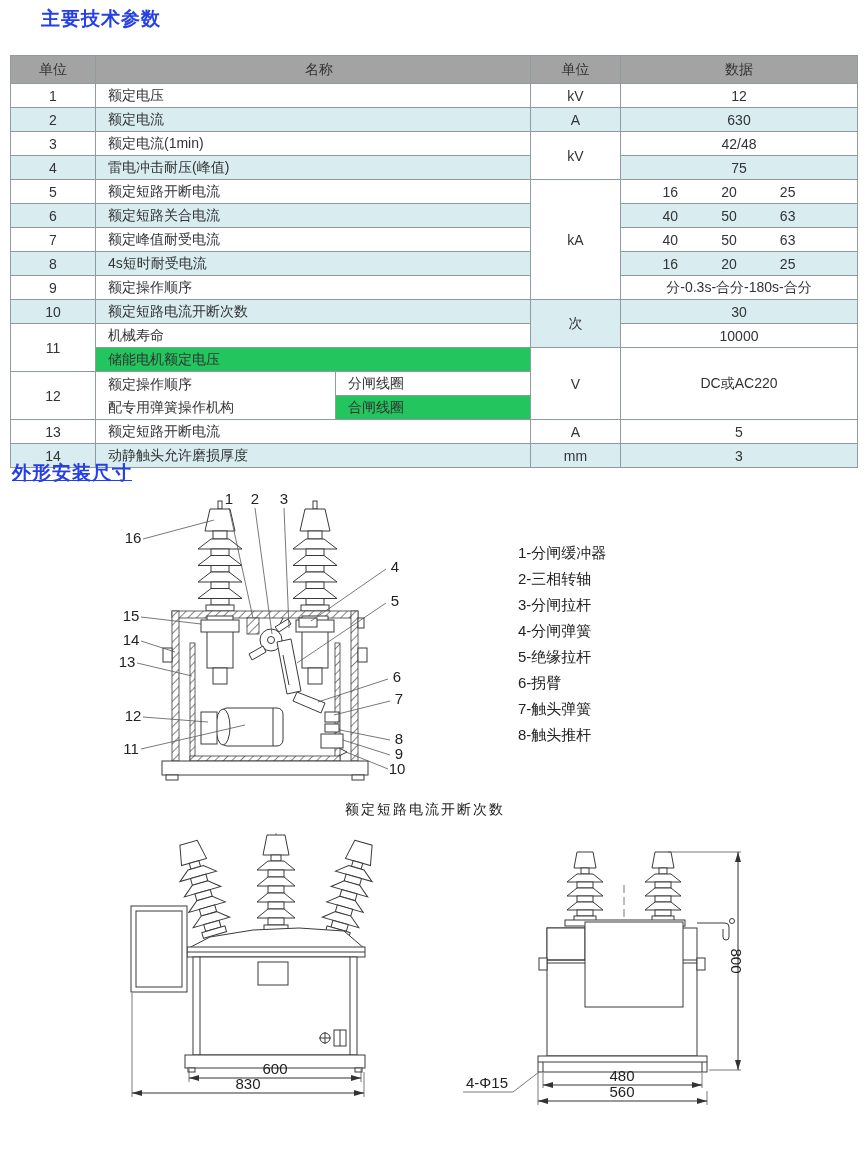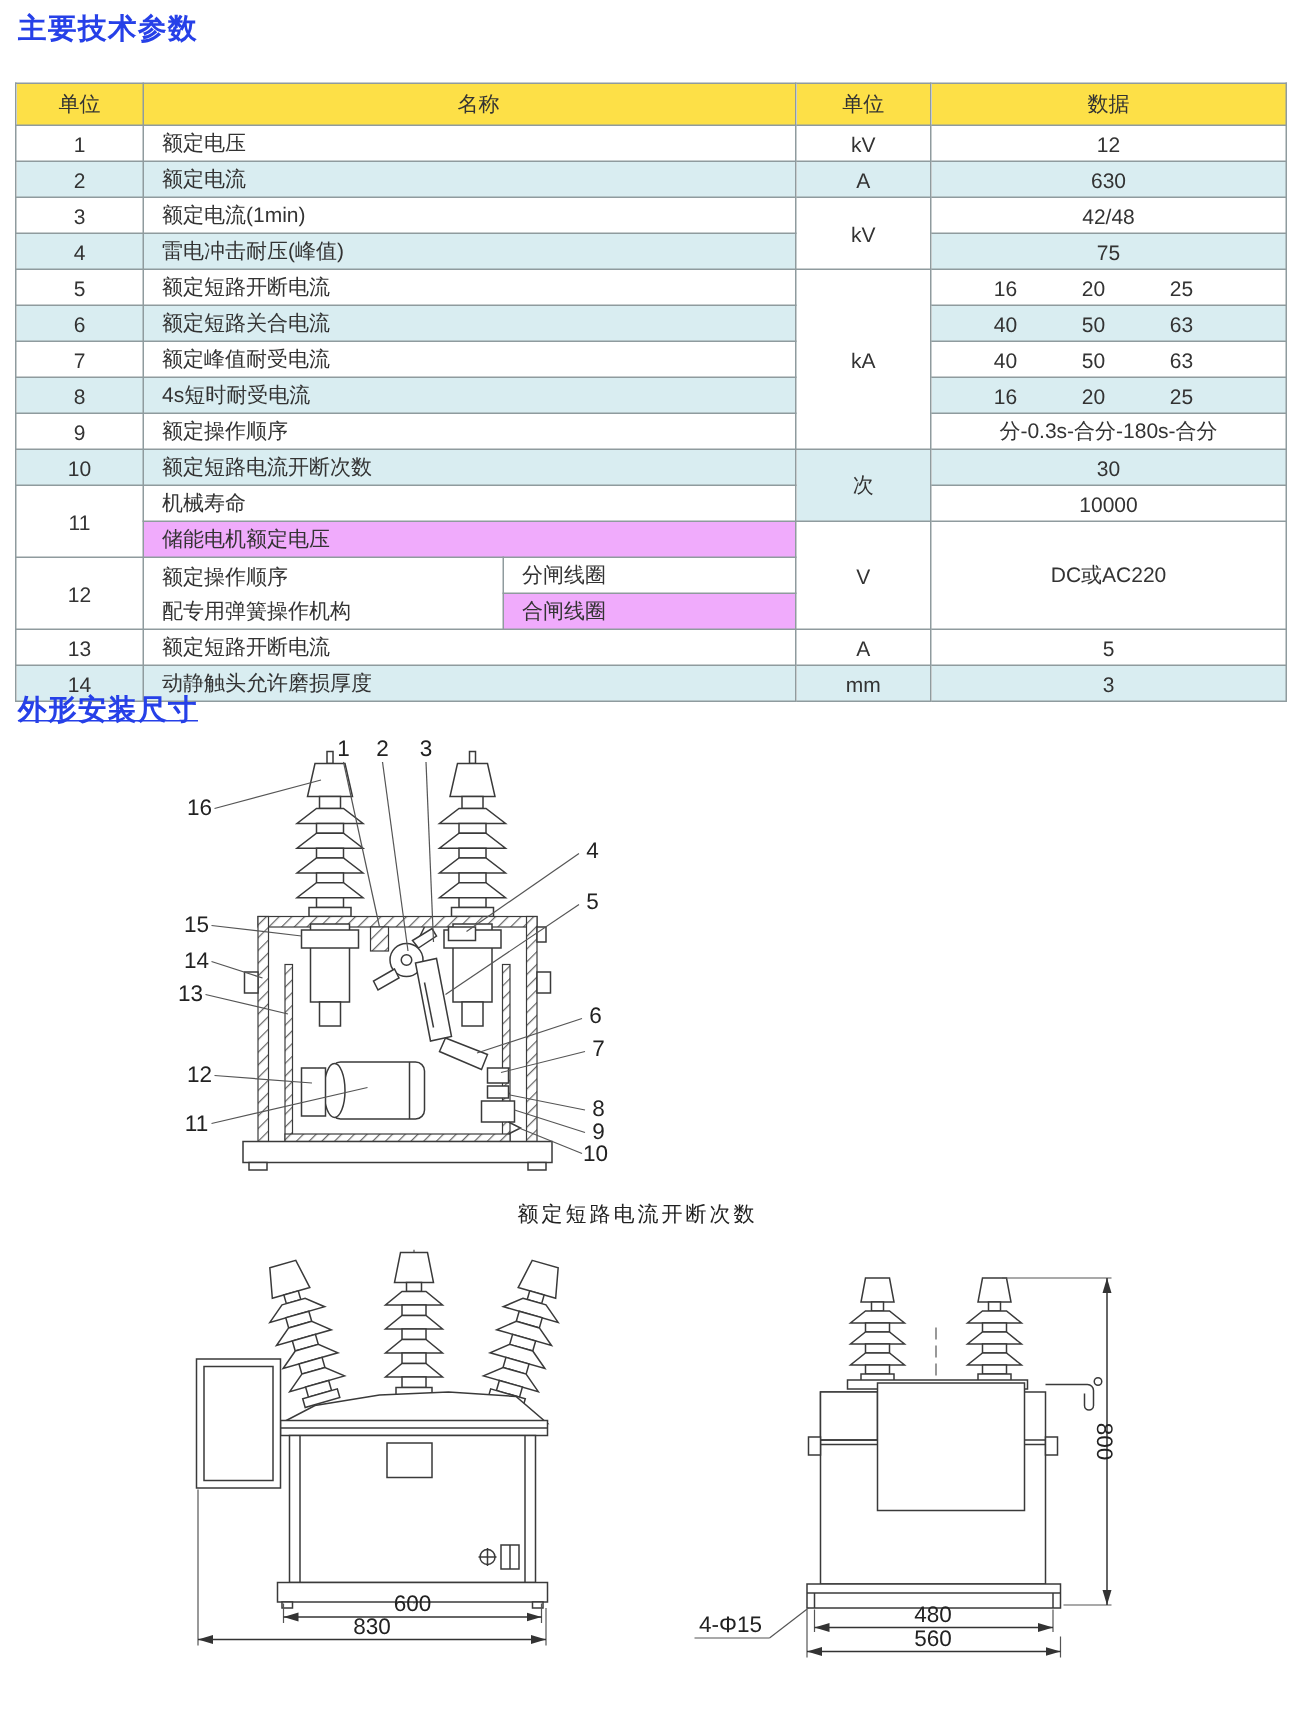--- a/index.html
+++ b/index.html
@@ -1,29 +1,29 @@
 <!DOCTYPE html>
 <html><head>
 <meta charset="utf-8">
 <style>
   html,body{margin:0;padding:0;background:#fff;}
   .page{position:relative;width:867px;height:1155px;background:#fff;overflow:hidden;
         font-family:"Liberation Sans","DejaVu Sans",sans-serif;color:#333;}
   .sec-title{position:absolute;left:12px;font-size:19px;font-weight:bold;color:#2640e8;letter-spacing:1px;}
-  #title1{top:6px;}
+  #title1{top:6px;margin-left:29px;}
   #title2{top:460px;text-decoration:underline;}
 
   table.specs{position:absolute;left:10px;top:55px;width:847px;border-collapse:collapse;table-layout:fixed;
               font-size:14px;color:#333;}
   table.specs td{border:1px solid #8f9b9e;height:23px;padding:0;text-align:center;vertical-align:middle;overflow:hidden;}
-  table.specs tr.hd td{height:27px;background:#fde047;text-align:center;}
+  table.specs tr.hd td{height:27px;background:#a3a3a3;text-align:center;}
   table.specs td.nm{text-align:left;padding-left:12px;}
   table.specs tr.b td{background:#d9edf1;}
   table.specs td.w{background:#fff;}
-  table.specs td.b{background:#f0abfc;}
+  table.specs td.b{background:#22c55e;}
   .trip{display:flex;justify-content:space-around;padding:0 40px 0 20px;}
   .nm2 div{height:23px;line-height:23px;text-align:left;padding-left:12px;}
 
   .legend{position:absolute;left:518px;top:540px;display:flex;gap:22px;font-size:15px;color:#222;}
   .legend .col{display:flex;flex-direction:column;}
   .legend .it{height:26px;line-height:26px;white-space:nowrap;}
 
   .caption{position:absolute;font-size:14px;color:#222;text-align:center;letter-spacing:2px;}
   #cap1{left:265px;top:801px;width:320px;}
   #cap2{left:280px;top:1119px;width:320px;}
@@ -299,20 +299,30 @@
       <text class="co" x="28" y="264">11</text>
       <text class="co" x="30" y="231">12</text>
       <text class="co" x="24" y="177">13</text>
       <text class="co" x="28" y="155">14</text>
       <text class="co" x="28" y="131">15</text>
       <text class="co" x="30" y="53">16</text>
     </g>
   </svg>
 
   <div class="legend">
+    <div class="col">
+      <div class="it">1-分闸缓冲器</div>
+      <div class="it">2-三相转轴</div>
+      <div class="it">3-分闸拉杆</div>
+      <div class="it">4-分闸弹簧</div>
+      <div class="it">5-绝缘拉杆</div>
+      <div class="it">6-拐臂</div>
+      <div class="it">7-触头弹簧</div>
+      <div class="it">8-触头推杆</div>
+    </div>
   </div>
 
   <div class="caption" id="cap1">额定短路电流开断次数</div>
 
   <svg id="svg-front" width="420" height="270" viewBox="0 0 420 270">
     <defs>
       <marker id="arr2" markerWidth="11" markerHeight="8" refX="10" refY="4" orient="auto-start-reverse">
         <path d="M0,1 L10,4 L0,7 z" fill="#333"></path>
       </marker>
       <g id="shedS">

